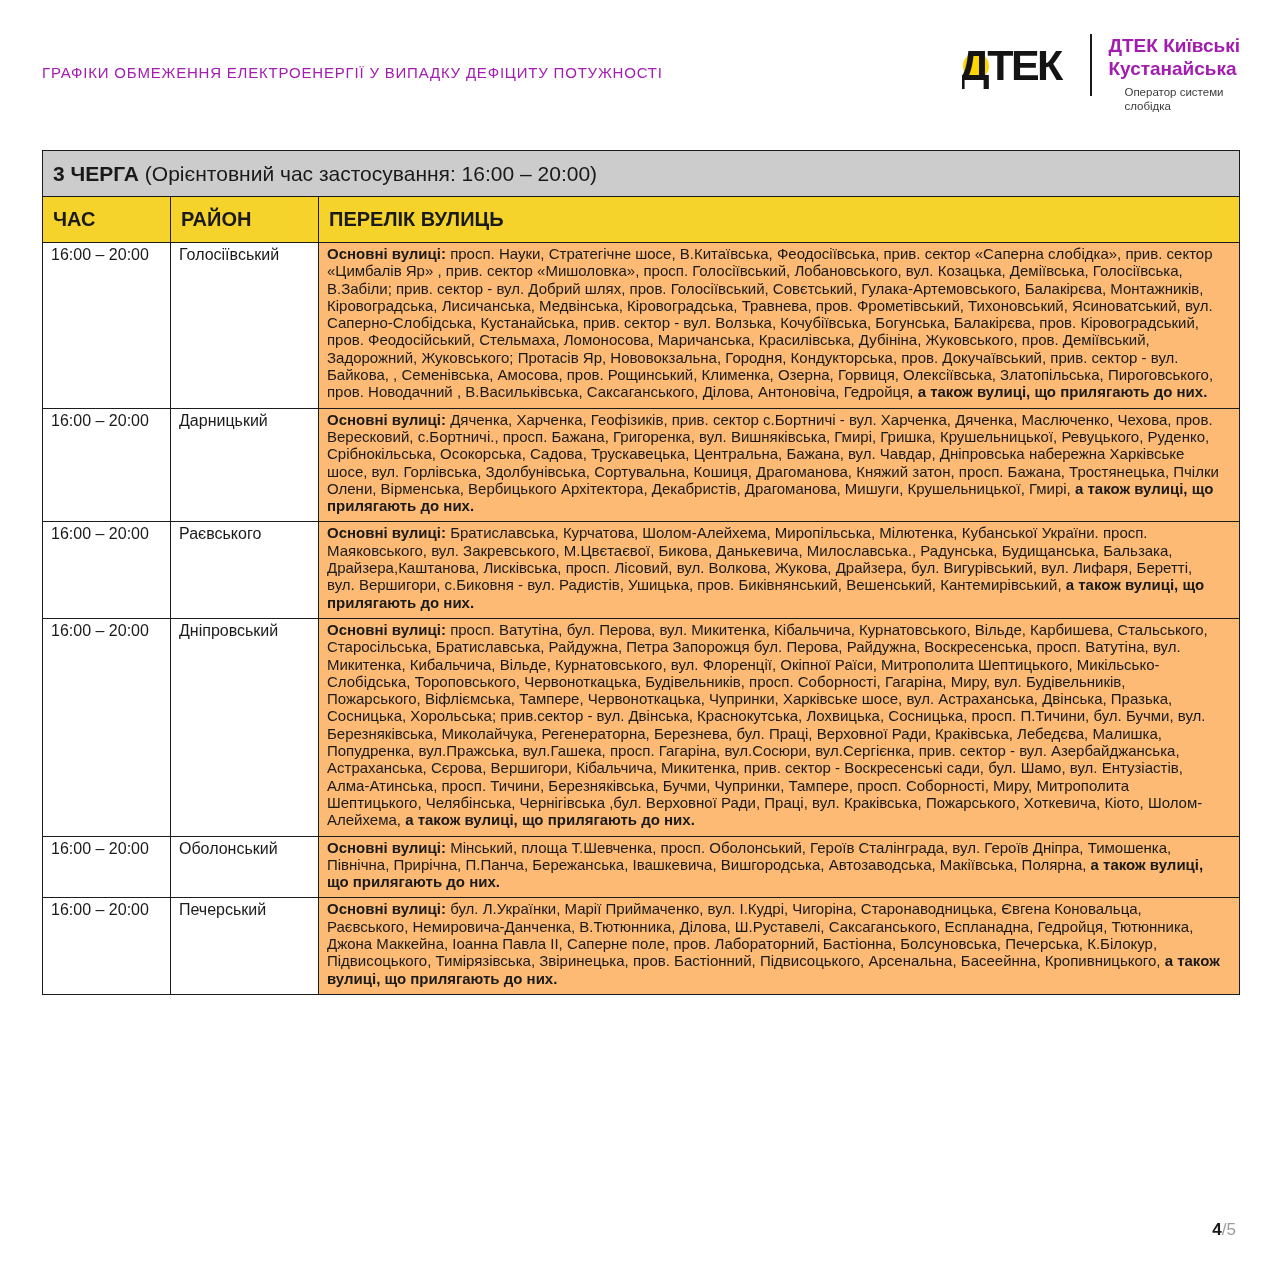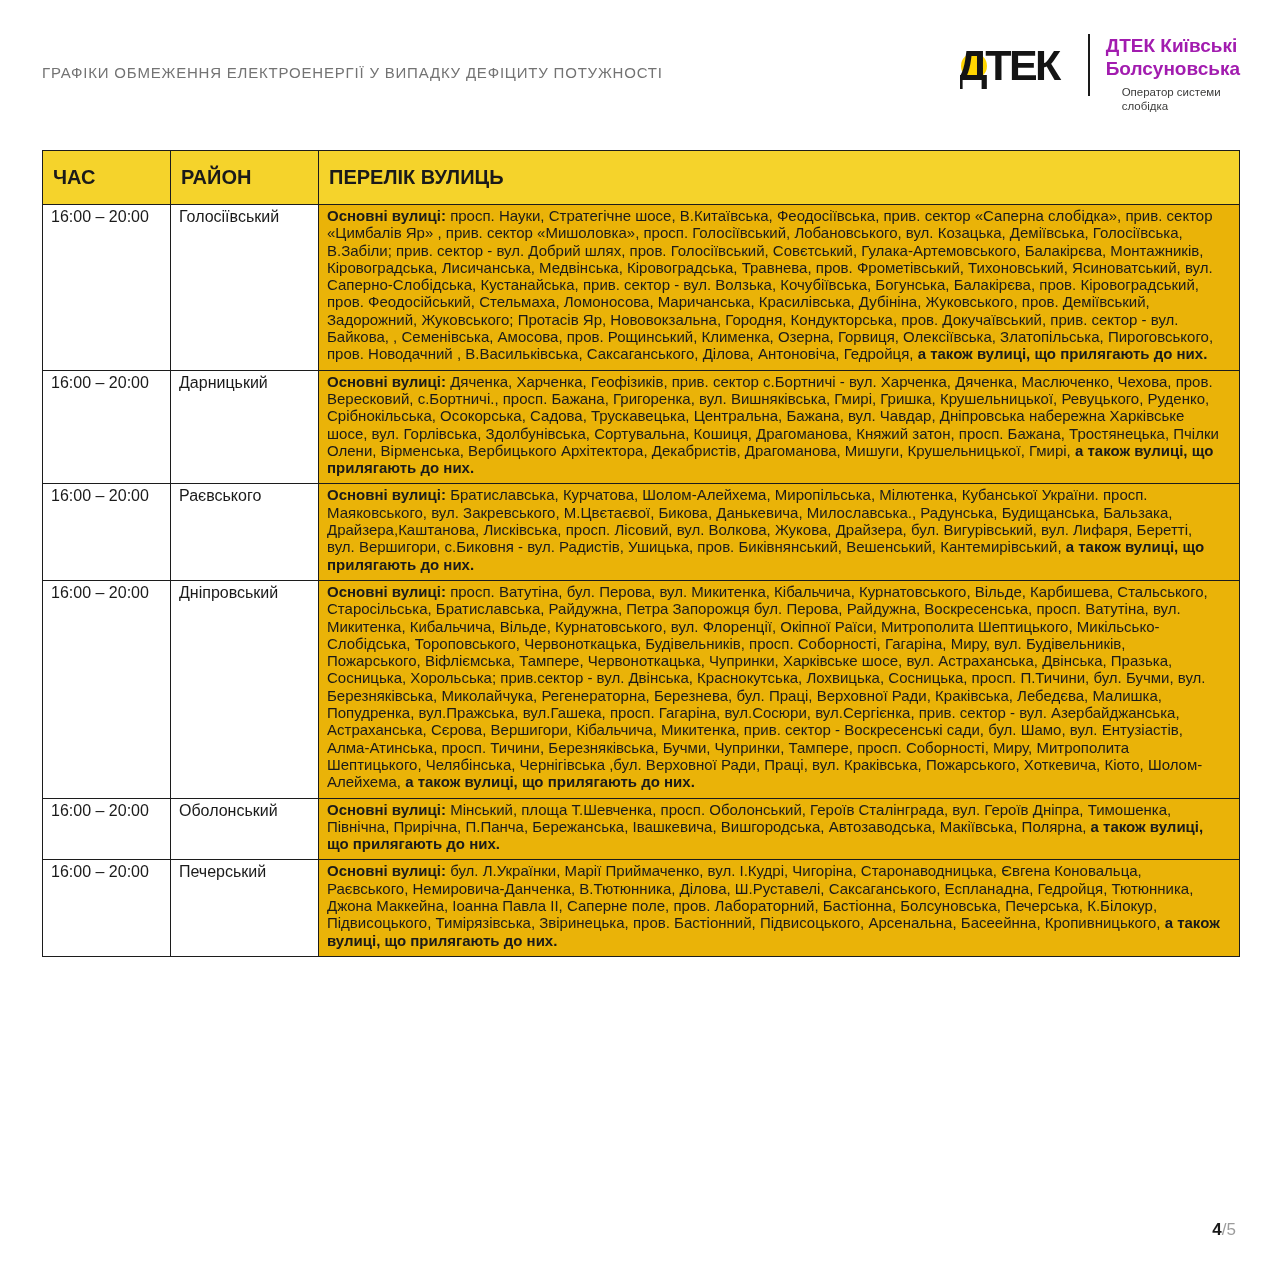--- a/index.html
+++ b/index.html
@@ -10,21 +10,21 @@
     font-family: "Liberation Sans", sans-serif;
     color: #1a1a1a;
   }
   
   .doc-title {
     position: absolute;
     left: 42px;
     top: 64px;
     font-size: 15px;
     font-weight: 400;
-    color: #737373;
+    color: #a21caf;
     letter-spacing: 0.8px;
   }
   .logo {
     position: absolute;
     right: 40px;
     top: 34px;
     display: flex;
   }
   .logo-mark { display: block; margin-right: 16px; }
   .logo-divider {
@@ -61,42 +61,42 @@
   .banner-cell {
     background: #cccccc;
     height: 46px;
     padding: 0 10px;
     font-size: 21px;
     vertical-align: middle;
   }
   .banner-queue { font-weight: bold; }
   th.col-h {
     background: #f5d32b;
-    height: 54px;
+    height: 46px;
     padding: 0 10px;
     font-size: 20px;
     font-weight: bold;
     text-align: left;
     vertical-align: middle;
   }
   .col-time { width: 128px; }
   .col-district { width: 148px; }
   td.time-cell, td.district-cell {
     vertical-align: top;
     font-size: 16px;
     padding: 3px 6px 6px 8px;
     background: #fff;
     margin-left: 24px;
   }
   td.streets-cell {
     vertical-align: top;
     font-size: 15px;
     line-height: 17.3px;
     padding: 2px 16px 7px 8px;
-    background: #eab308;
+    background: #fdba74;
   }
   .streets-label, .streets-tail { font-weight: bold; }
   
   .page-indicator {
     position: absolute;
     right: 44px;
     bottom: 40px;
     font-size: 17px;
   }
   .page-num { font-weight: bold; color: #1a1a1a; }
@@ -109,37 +109,42 @@
 
 <div class="logo">
   <svg class="logo-mark" width="112" height="56" viewBox="0 0 112 56" aria-hidden="true">
     <circle cx="14" cy="32" r="13" fill="#ffd500"></circle>
     <text x="-3" y="46" font-family="Liberation Sans, sans-serif" font-weight="bold" font-size="43" letter-spacing="-2.5" fill="#141414">ДТЕК</text>
   </svg>
   <div class="logo-divider"></div>
   <div>
     <div class="logo-company">
       <div>ДТЕК Київські</div>
-      <div>Болсуновська</div>
+      <div>Кустанайська</div>
     </div>
     <div class="logo-operator">
       <div>Оператор системи</div>
       <div>слобідка</div>
     </div>
   </div>
 </div>
 
 <table class="schedule">
   <colgroup>
     <col class="col-time">
     <col class="col-district">
     <col>
   </colgroup>
   <tbody>
     <tr>
+      <td class="banner-cell" colspan="3">
+        <span class="banner-queue">3 ЧЕРГА</span><span> (Орієнтовний час застосування:  16:00 – 20:00)</span>
+      </td>
+    </tr>
+    <tr>
       <th class="col-h">ЧАС</th>
       <th class="col-h">РАЙОН</th>
       <th class="col-h">ПЕРЕЛІК ВУЛИЦЬ</th>
     </tr>
   </tbody>
   <tbody>
   <tr>
     <td class="time-cell">16:00 – 20:00</td>
     <td class="district-cell">Голосіївський</td>
     <td class="streets-cell">

